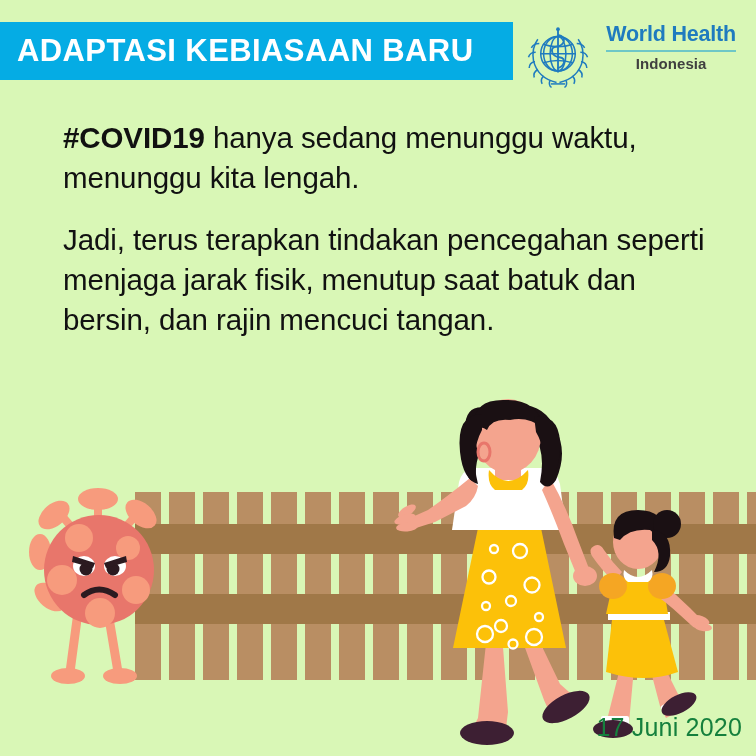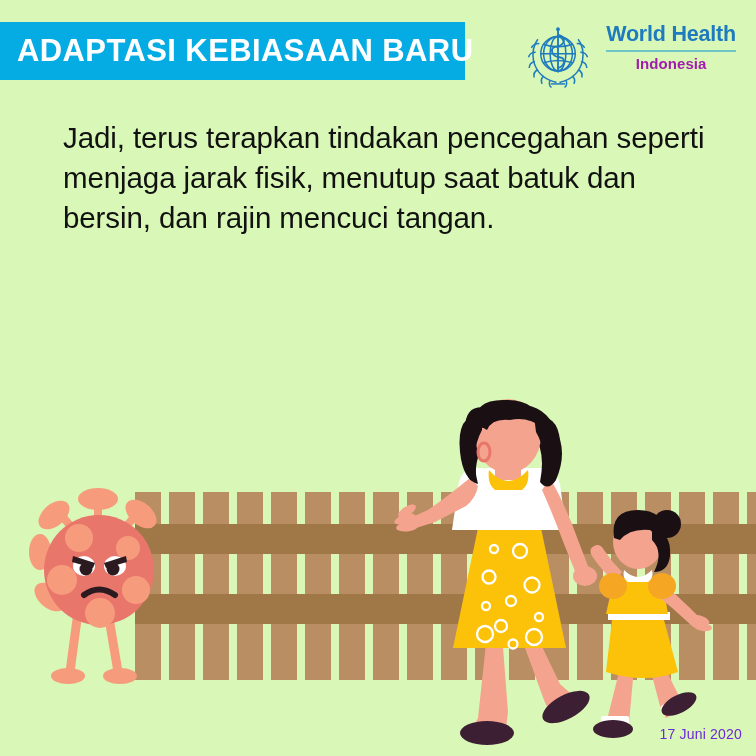--- a/index.html
+++ b/index.html
@@ -23,21 +23,21 @@
     height: 756px;
     background: #d9f7b6;
     overflow: hidden;
   }
 
   
   .title-bar {
     position: absolute;
     left: 0;
     top: 22px;
-    width: 465px;
+    width: 513px;
     height: 58px;
     background: #05ace4;
     display: flex;
     align-items: center;
   }
   .title-text {
     color: #ffffff;
     font-size: 31px;
     font-weight: bold;
     letter-spacing: 0.4px;
@@ -64,21 +64,21 @@
     letter-spacing: -0.2px;
     white-space: nowrap;
   }
   .who-rule {
     height: 2px;
     background: #6ec7c7;
     margin: 4px 0 3px 0;
     width: 100%;
   }
   .who-country {
-    color: #a21caf;
+    color: #404040;
     font-size: 15px;
     font-weight: bold;
     text-align: center;
     letter-spacing: 0.1px;
   }
 
   
   .copy {
     position: absolute;
     left: 63px;
@@ -108,22 +108,22 @@
     top: 0;
     width: 756px;
     height: 756px;
     pointer-events: none;
   }
 
   .date-stamp {
     position: absolute;
     right: 14px;
     bottom: 14px;
-    font-size: 14px;
-    color: #6d28d9;
+    font-size: 25px;
+    color: #15803d;
     letter-spacing: 0.2px;
   }
 </style>
 </head>
 <body>
 
 <div id="poster">
 
   <svg class="scene" viewBox="0 0 756 756" xmlns="http://www.w3.org/2000/svg">
 
@@ -352,20 +352,21 @@
     </svg>
 
     <div class="who-wordmark">
       <div class="who-line">World Health</div>
       <div class="who-rule"></div>
       <div class="who-country">Indonesia</div>
     </div>
   </div>
 
   <div class="copy">
+    <p class="para para-1"><span class="hash">#COVID19</span><span> hanya sedang menunggu waktu, menunggu kita lengah.</span></p>
 
     <p class="para para-2">Jadi, terus terapkan tindakan pencegahan seperti menjaga jarak fisik, menutup saat batuk dan bersin, dan rajin mencuci tangan.</p>
 
   </div>
 
   <div class="date-stamp">17 Juni 2020</div>
 
 </div>
 
 </body></html>

